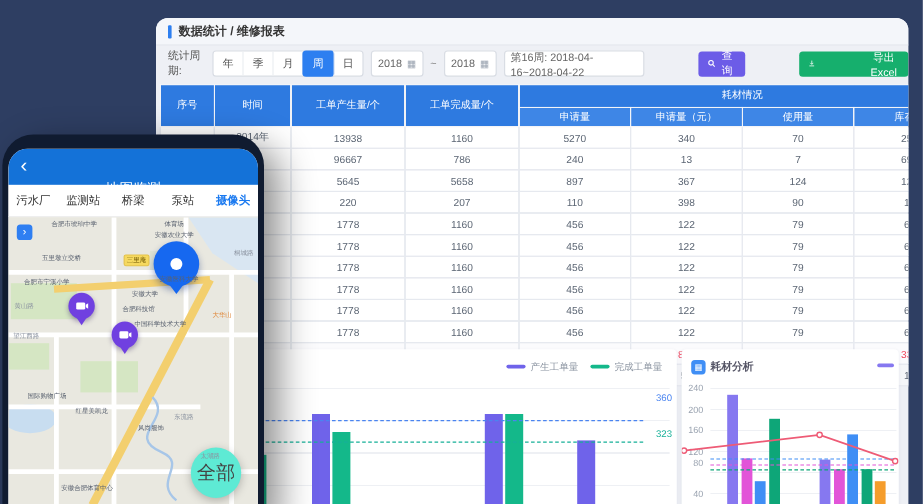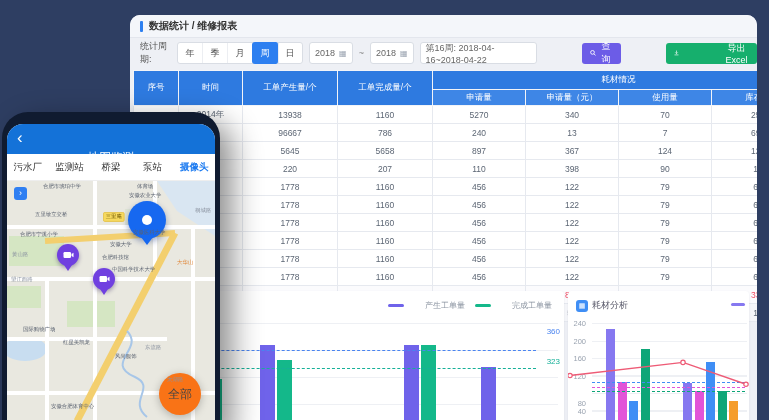--- a/index.html
+++ b/index.html
@@ -36,32 +36,32 @@
   table.rep thead tr:first-child th{height:16px;}
   table.rep thead tr.sub th{height:13px;}
   table.rep td{height:15px;font-size:8.5px;color:#5c6674;text-align:center;background:#fff;}
   table.rep tr.total td{background:#fbfbfd;color:#f0485f;}
   table.rep tr.avg td{background:#f5f6f9;color:#5c6674;}
   
   .card{position:absolute;background:#fff;border-radius:4px;box-shadow:0 1px 3px rgba(40,60,100,.08);}
   #cardL{left:10px;top:276px;width:424px;height:170px;}
   #cardR{left:438px;top:276px;width:181px;height:170px;overflow:hidden;}
   .legend{position:absolute;top:9px;right:12px;display:flex;gap:10px;align-items:center;}
-  .lg-item{display:flex;align-items:center;gap:21px;cursor:pointer;}
+  .lg-item{display:flex;align-items:center;gap:4px;cursor:pointer;}
   .lg-line{width:16px;height:3px;border-radius:2px;}
   .lg-txt{font-size:8px;color:#8a93a0;}
   .grid{position:absolute;pointer-events:none;}
   .bar{position:absolute;}
   .refline{position:absolute;border-top:1px dashed;}
   .reflabel{position:absolute;right:4px;font-size:8px;}
   .ytick{position:absolute;left:0;width:18px;text-align:right;font-size:7.5px;color:#9aa3b0;}
   .cr-title{position:absolute;left:8px;top:8px;display:flex;align-items:center;gap:4px;}
   .cr-ico{width:12px;height:12px;background:#3f8ef5;border-radius:3px;color:#fff;font-size:7px;
           display:flex;align-items:center;justify-content:center;}
-  .cr-txt{font-size:9px;color:#556;font-weight:normal;}
+  .cr-txt{font-size:9px;color:#556;font-weight:bold;}
   .lg-stub{position:absolute;top:12px;right:4px;width:14px;height:3px;border-radius:2px;background:#8678f0;}
   
   .phone{position:absolute;left:2px;top:112px;width:218px;height:320px;background:#101b30;
          border-radius:26px 26px 0 0;padding:12px 5px 0 5px;box-sizing:border-box;
          box-shadow:12px 10px 30px rgba(0,0,0,.45);z-index:5;}
   .screen{width:208px;height:296px;border-radius:16px 16px 0 0;overflow:hidden;background:#fff;
           display:flex;flex-direction:column;}
   .p-header{height:30px;background:#1472d8;display:flex;align-items:center;justify-content:center;
             position:relative;flex:0 0 auto;}
   .p-back{position:absolute;left:10px;top:4px;color:#fff;font-size:17px;cursor:pointer;}
@@ -81,23 +81,23 @@
   .pin-blue{position:absolute;left:121px;top:20px;width:38px;height:38px;border-radius:50%;
             background:#1668f0;box-shadow:0 3px 6px rgba(10,40,120,.4);}
   .pin-blue::after{content:"";position:absolute;left:14px;top:14px;width:10px;height:10px;
             border-radius:50%;background:#fff;}
   .pin-tail-blue{position:absolute;left:134px;top:56px;width:0;height:0;
             border-left:6px solid transparent;border-right:6px solid transparent;border-top:8px solid #1668f0;}
   .pin-purple{position:absolute;width:22px;height:22px;border-radius:50%;background:#7040e0;
             display:flex;align-items:center;justify-content:center;box-shadow:0 2px 4px rgba(40,20,90,.4);}
   .pin-tail-p{position:absolute;width:0;height:0;border-left:4px solid transparent;
             border-right:4px solid transparent;border-top:6px solid #7040e0;}
-  .all-btn{position:absolute;left:152px;top:192px;width:42px;height:42px;border-radius:50%;background:#f97316;
+  .all-btn{position:absolute;left:152px;top:192px;width:42px;height:42px;border-radius:50%;background:#5eead4;
            box-shadow:0 2px 8px rgba(0,0,0,.25);display:flex;align-items:center;justify-content:center;
-           font-size:12px;color:#444;cursor:pointer;}
+           font-size:16px;color:#444;cursor:pointer;}
 </style>
 </head>
 <body>
 
 <div class="panel">
   <div class="crumb-row">
     <span class="accent"></span>
     <span class="crumb">数据统计 / 维修报表</span>
   </div>
 
@@ -331,21 +331,21 @@
       <div class="bar" style="left: 72.5px; width: 9px; top: 58.25px; height: 78.75px; background: rgb(14, 166, 120);"></div>
       <div class="bar" style="left: 149.5px; width: 9px; top: 99.8125px; height: 37.1875px; background: rgb(14, 166, 120);"></div>
       <div class="bar" style="left: 161px; width: 9px; top: 109.875px; height: 27.125px; background: rgb(245, 157, 44);"></div>
       <div class="refline" style="top: 91.0625px; border-top-color: rgb(63, 142, 245); left: 24px; right: 4px;"></div>
       <div class="refline" style="top: 95.875px; border-top-color: rgb(226, 84, 216); left: 24px; right: 4px;"></div>
       <div class="refline" style="top: 99.8125px; border-top-color: rgb(14, 166, 120); left: 24px; right: 4px;"></div>
       <span class="ytick" style="top: 28px;">240</span>
       <span class="ytick" style="top: 45.5px;">200</span>
       <span class="ytick" style="top: 63px;">160</span>
       <span class="ytick" style="top: 80.5px;">120</span>
-      <span class="ytick" style="top: 108px;">80</span>
+      <span class="ytick" style="top: 90px;">80</span>
       <span class="ytick" style="top: 115.5px;">40</span>
       <svg width="181" height="170" style="position: absolute; left: 0px; top: 0px; pointer-events: none;">
         <polyline points="2,84.5 115,71.375 178,93.25" fill="none" stroke="#ee5b76" stroke-width="1.4"></polyline>
         <circle cx="2" cy="84.5" r="2.2" fill="#fff" stroke="#ee5b76" stroke-width="1.2"></circle>
         <circle cx="115" cy="71.375" r="2.2" fill="#fff" stroke="#ee5b76" stroke-width="1.2"></circle>
         <circle cx="178" cy="93.25" r="2.2" fill="#fff" stroke="#ee5b76" stroke-width="1.2"></circle>
       </svg>
     </div>
 </div>
 

